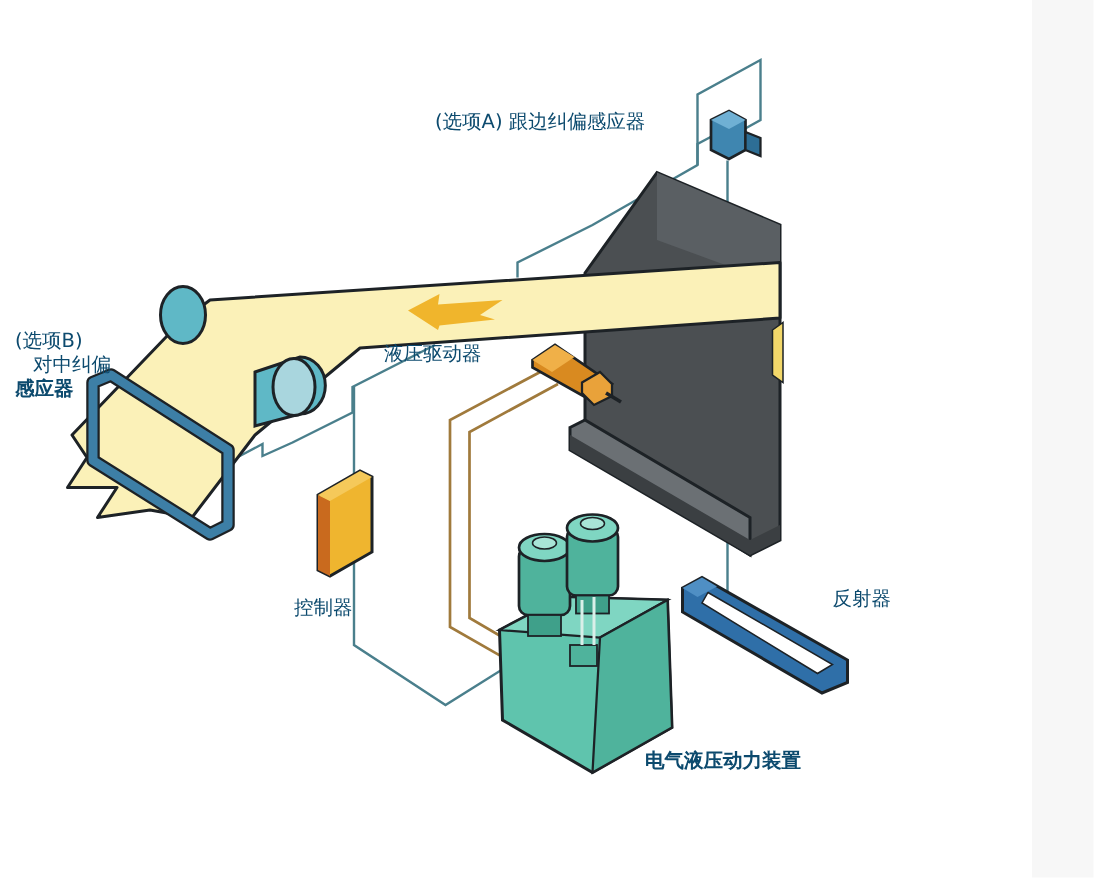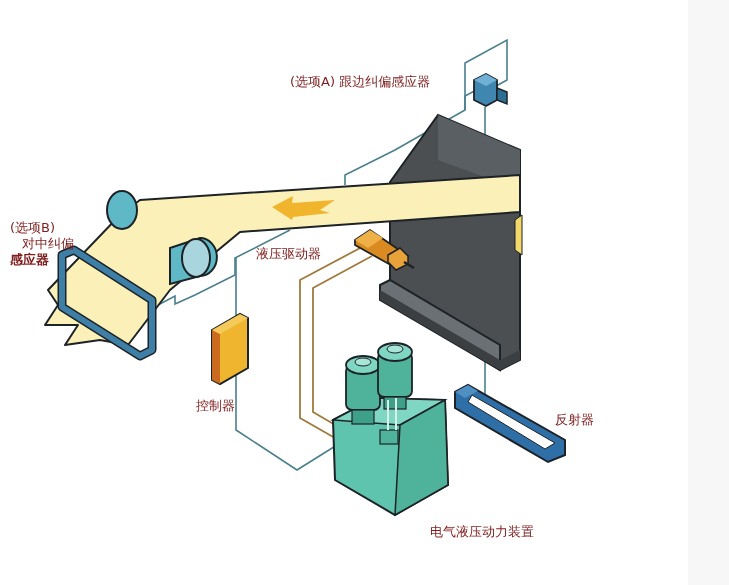--- a/index.html
+++ b/index.html
@@ -1,20 +1,20 @@
 <!DOCTYPE html>
 <html><head>
 <meta charset="utf-8">
 <style>
   html, body { margin:0; padding:0; }
   body { width:729px; height:585px; background:#ffffff; position:relative; overflow:hidden;
          font-family:"DejaVu Sans","Liberation Sans",sans-serif; }
   .rightstrip { position:absolute; left:688px; top:0; width:41px; height:585px; background:#f7f7f7; }
   svg.scene { position:absolute; left:0; top:0; }
-  .label { position:absolute; color:#7f1d1d; font-size:13px; line-height:16px; white-space:nowrap; }
+  .label { position:absolute; color:#0c4a6e; font-size:13px; line-height:16px; white-space:nowrap; }
 </style>
 </head>
 <body>
 
 <div class="rightstrip"></div>
 
 <svg class="scene" width="729" height="585" viewBox="0 0 729 585">
 
   <g fill="none" stroke="#4a7f8c" stroke-width="1.6">
 
@@ -105,16 +105,16 @@
     <rect x="380" y="430" width="18" height="14" fill="#4fb39c" stroke="#1d2226" stroke-width="1.2"></rect>
     <line x1="388" y1="400" x2="388" y2="430" stroke="#d9efe9" stroke-width="2"></line>
     <line x1="396" y1="398" x2="396" y2="430" stroke="#d9efe9" stroke-width="2"></line>
   </g>
 </svg>
 
 <div class="label" style="left:290px;top:74px;">(选项A) 跟边纠偏感应器</div>
 <div class="label" style="left:10px;top:220px;">(选项B)</div>
 <div class="label" style="left:22px;top:236px;">对中纠偏</div>
 <div class="label" style="left:10px;top:252px;font-weight:bold;">感应器</div>
-<div class="label" style="left:256px;top:246px;">液压驱动器</div>
+<div class="label" style="left:256px;top:229px;">液压驱动器</div>
 <div class="label" style="left:196px;top:398px;">控制器</div>
-<div class="label" style="left:555px;top:412px;">反射器</div>
-<div class="label" style="left:430px;top:524px;">电气液压动力装置</div>
+<div class="label" style="left:555px;top:392px;">反射器</div>
+<div class="label" style="left:430px;top:500px;font-weight:bold;">电气液压动力装置</div>
 
 </body></html>

